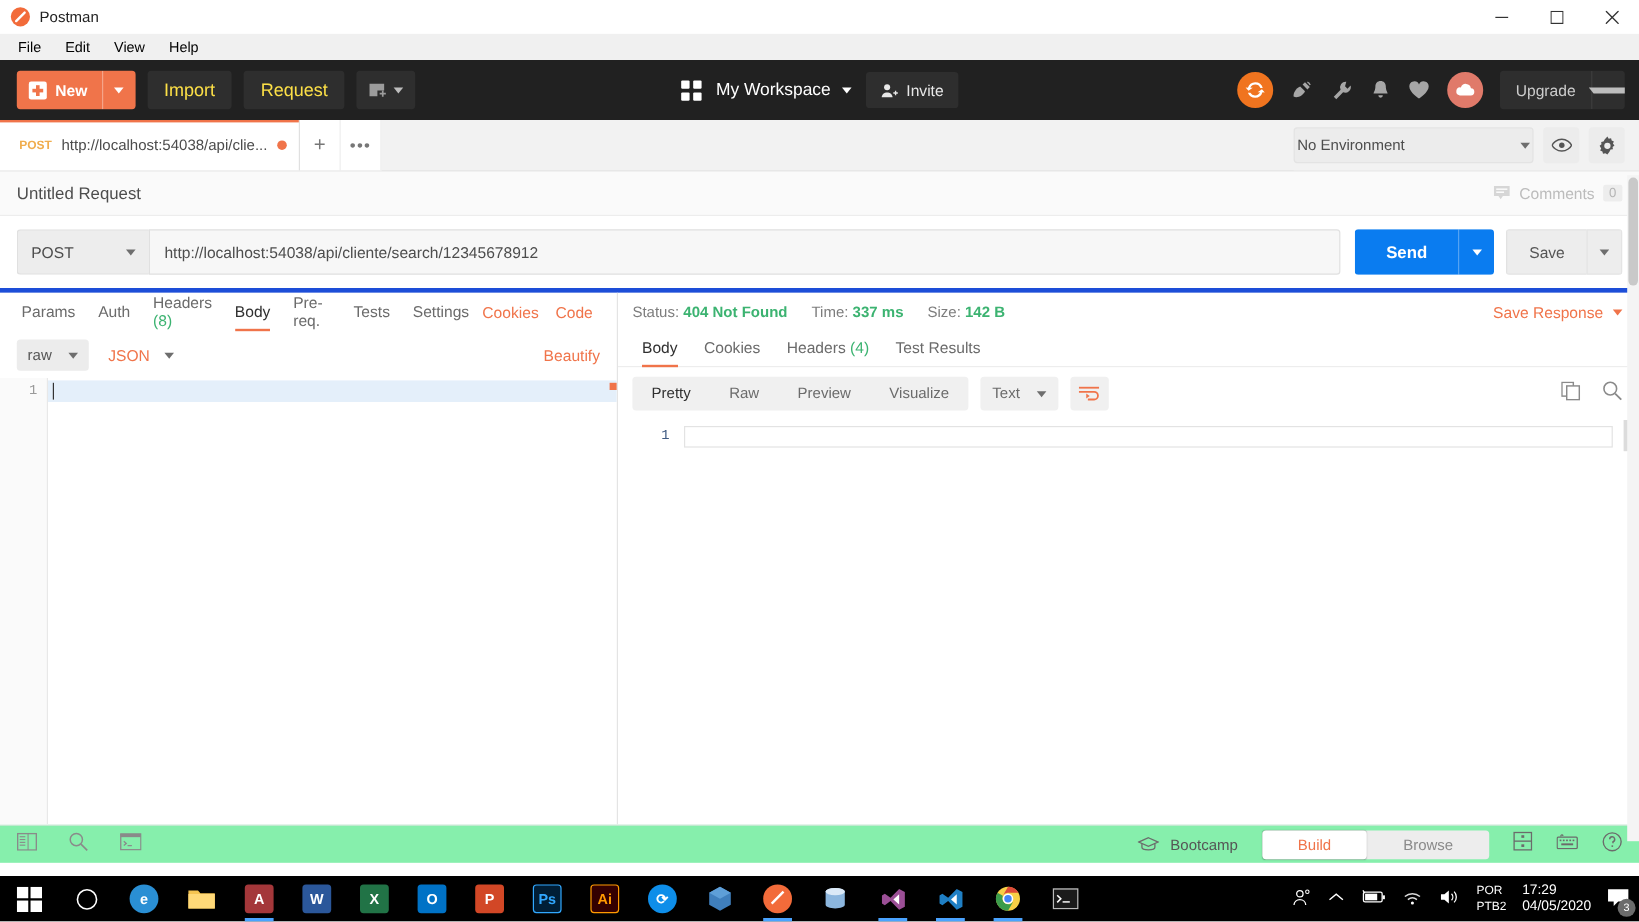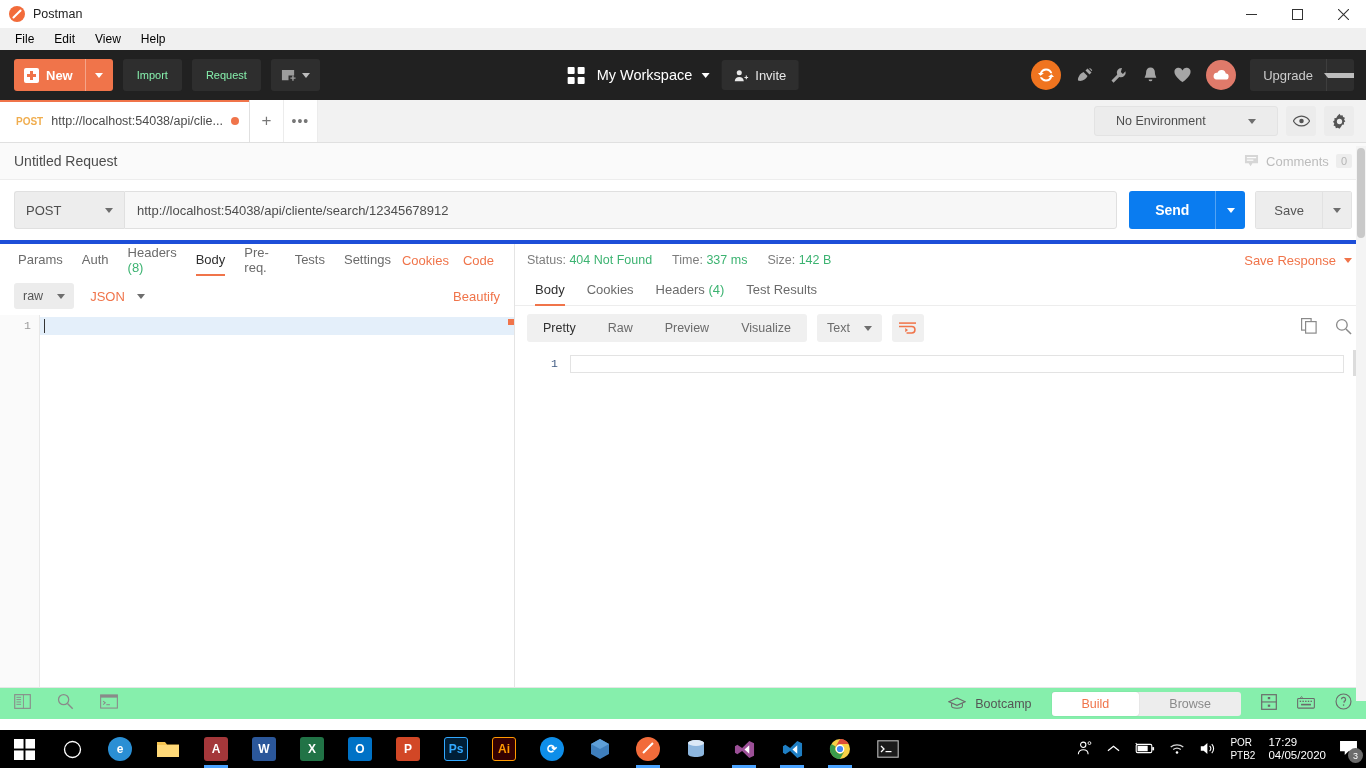--- a/index.html
+++ b/index.html
@@ -62,21 +62,21 @@
   .plus-box::before, .plus-box::after {
     content: ""; position: absolute; background: #f0744a;
   }
   .plus-box::before { left: 6px; top: 3px; width: 3px; height: 9px; }
   .plus-box::after { left: 3px; top: 6px; width: 9px; height: 3px; }
   .btn-new .caret {
     width: 28px; height: 32px; display: flex; align-items: center; justify-content: center;
     border-left: 1px solid rgba(255,255,255,.35);
   }
   .nav-btn {
-    height: 32px; background: #2e2e2e; color: #86efac; font-size: 11px;
+    height: 32px; background: #2e2e2e; color: #fde047; font-size: 15px;
     display: flex; align-items: center; padding: 0 14px; border-radius: 3px;
     margin-left: 10px;
   }
   .nav-icon-btn {
     height: 32px; background: #2e2e2e; border-radius: 3px; margin-left: 10px;
     display: flex; align-items: center; gap: 6px; padding: 0 10px;
   }
   .caret-down {
     width: 0; height: 0; border-left: 4px solid transparent; border-right: 4px solid transparent;
     border-top: 5px solid #bdbdbd;
@@ -137,23 +137,23 @@
   .tab-plus, .tab-more {
     width: 34px; display: flex; align-items: center; justify-content: center;
     background: #fff; color: #777; font-size: 17px; border-right: 1px solid #ececec;
   }
   .tab-more { font-size: 14px; letter-spacing: 1px; }
   .env-area {
     margin-left: auto; display: flex; align-items: center; gap: 8px;
     padding-right: 12px; background: #f2f2f2;
   }
   .env-select {
-    width: 184px; height: 30px; background: #ececec; border: 1px solid #e3e3e3;
+    width: 200px; height: 30px; background: #ececec; border: 1px solid #e3e3e3;
     border-radius: 3px; display: flex; align-items: center; justify-content: space-between;
-    padding: 0 21px; color: #4d4d4d; font-size: 12.5px;
+    padding: 0 2px; color: #4d4d4d; font-size: 12.5px;
   }
   .env-icon-btn {
     width: 30px; height: 30px; background: #ececec; border-radius: 3px;
     display: flex; align-items: center; justify-content: center; color: #666;
   }
 
   
   .req-title-row {
     height: 37px; background: #fafafa; display: flex; align-items: center;
     padding: 0 14px; border-bottom: 1px solid #ededed; position: relative;
@@ -247,21 +247,21 @@
   .caret-bar { width: 1px; height: 14px; background: #333; }
   .editor-marker {
     position: absolute; right: 0; top: 4px; width: 6px; height: 6px; background: #f0744a;
   }
 
   
   .resp-status {
     height: 32px; display: flex; align-items: center; padding: 0 12px; gap: 20px;
     font-size: 12.5px; color: #7d7d7d; position: relative;
   }
-  .resp-status b { font-weight: normal; color: #3cb371; }
+  .resp-status b { font-weight: bold; color: #3cb371; }
   .save-response {
     position: absolute; right: 14px; color: #f0744a; font-size: 13px;
     display: flex; align-items: center; gap: 8px;
   }
   .resp-tabs {
     height: 30px; display: flex; align-items: center; padding: 0 12px; gap: 6px;
     border-bottom: 1px solid #ededed;
   }
   .resp-toolbar {
     height: 44px; display: flex; align-items: center; padding: 0 12px; gap: 10px;

